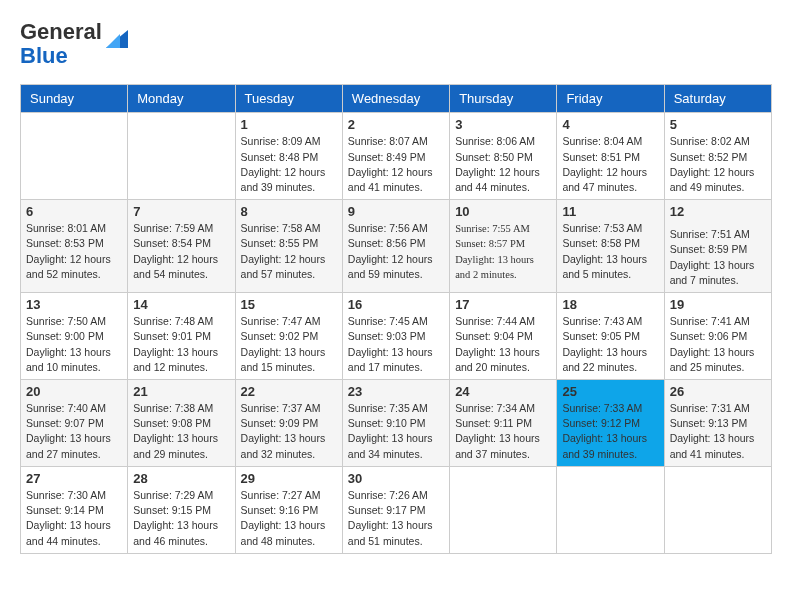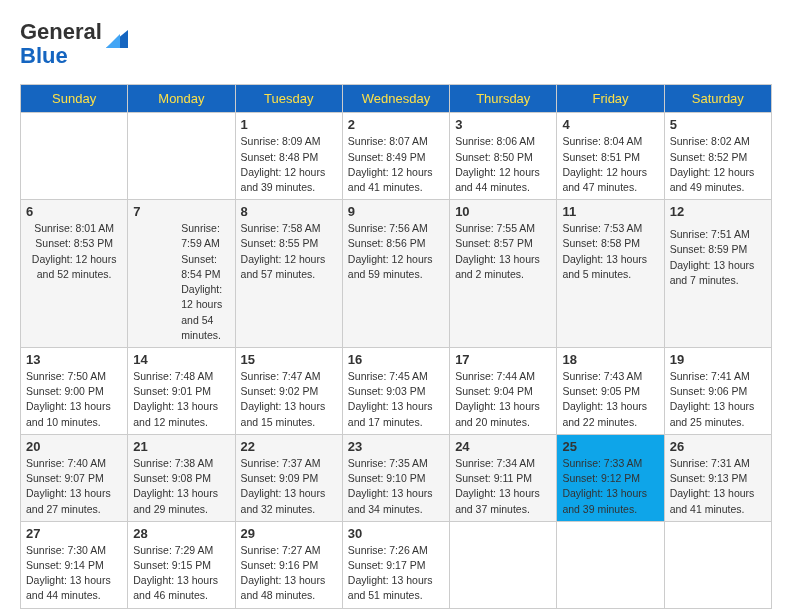--- a/index.html
+++ b/index.html
@@ -41,23 +41,23 @@
       font-size: 15px;
       color: #555;
     }
     .calendar {
       width: 100%;
       border-collapse: collapse;
       font-size: 11px;
     }
     .calendar th {
       background-color: #1565c0;
-      color: #fde047;
+      color: #ffffff;
       padding: 6px 9px;
-      text-align: center;
+      text-align: left;
       font-size: 13px;
       font-weight: normal;
       border: 1px solid #ccc;
     }
     .calendar td {
       border: 1px solid #ccc;
       vertical-align: top;
       padding: 4px 5px;
       width: 107px;
       min-height: 80px;
@@ -151,49 +151,49 @@
           <div class="day-num">5</div>
           <div class="day-detail" style="white-space: pre-line;">Sunrise: 8:02 AM
 Sunset: 8:52 PM
 Daylight: 12 hours
 and 49 minutes.</div>
         </td>
       </tr>
       <tr>
         <td style="background: rgb(245, 245, 245);">
           <div class="day-num">6</div>
-          <div class="day-detail" style="white-space: pre-line; text-align: center;">Sunrise: 8:01 AM
+          <div class="day-detail" style="white-space: pre-line;">Sunrise: 8:01 AM
 Sunset: 8:53 PM
 Daylight: 12 hours
 and 52 minutes.</div>
         </td>
         <td style="background: rgb(245, 245, 245);">
           <div class="day-num">7</div>
-          <div class="day-detail" style="white-space: pre-line; margin-left: 48px;">Sunrise: 7:59 AM
+          <div class="day-detail" style="white-space: pre-line;">Sunrise: 7:59 AM
 Sunset: 8:54 PM
 Daylight: 12 hours
 and 54 minutes.</div>
         </td>
         <td style="background: rgb(245, 245, 245);">
           <div class="day-num">8</div>
           <div class="day-detail" style="white-space: pre-line;">Sunrise: 7:58 AM
 Sunset: 8:55 PM
 Daylight: 12 hours
 and 57 minutes.</div>
         </td>
         <td style="background: rgb(245, 245, 245);">
           <div class="day-num">9</div>
           <div class="day-detail" style="white-space: pre-line;">Sunrise: 7:56 AM
 Sunset: 8:56 PM
 Daylight: 12 hours
 and 59 minutes.</div>
         </td>
         <td style="background: rgb(245, 245, 245);">
           <div class="day-num">10</div>
-          <div class="day-detail" style="white-space: pre-line;">Sunrise: 7:55 AM
+          <div class="day-detail" style="white-space: pre-line; font-family: Liberation Serif, serif;">Sunrise: 7:55 AM
 Sunset: 8:57 PM
 Daylight: 13 hours
 and 2 minutes.</div>
         </td>
         <td style="background: rgb(245, 245, 245);">
           <div class="day-num">11</div>
           <div class="day-detail" style="white-space: pre-line;">Sunrise: 7:53 AM
 Sunset: 8:58 PM
 Daylight: 13 hours
 and 5 minutes.</div>

